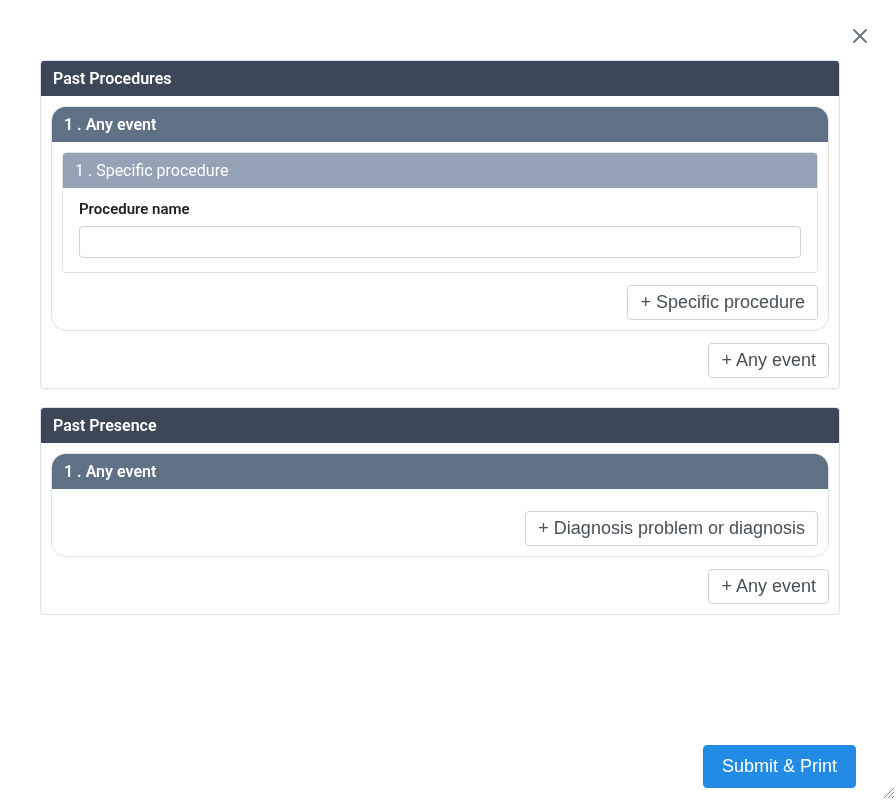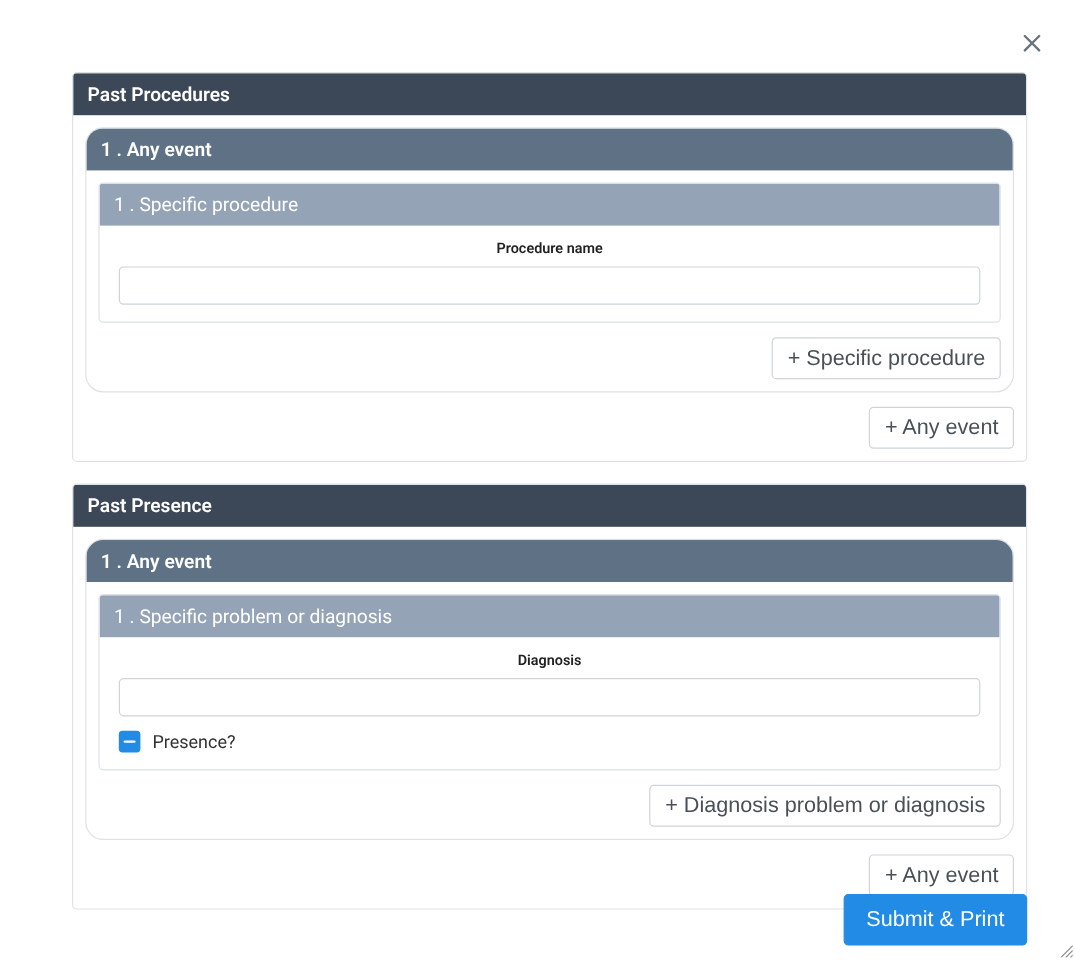--- a/index.html
+++ b/index.html
@@ -31,22 +31,21 @@
       height: 24px;
       cursor: pointer;
       color: #6c757d;
       display: flex;
       align-items: center;
       justify-content: center;
       background: none;
       border: none;
     }
     .content-wrap {
-      padding: 60px 40px 20px 40px;
-      margin-left: 20px;
+      padding: 60px 56px 20px 40px;
     }
     .section {
       border: 1px solid #dee2e6;
       border-radius: 4px;
       margin-bottom: 18px;
       overflow: hidden;
       background: #fff;
     }
     .section-header {
       background: #3c4857;
@@ -82,26 +81,25 @@
       background: #94a3b6;
       color: #fff;
       padding: 8px 12px;
       font-size: 16px;
       font-weight: 400;
     }
     .sub-body {
       padding: 12px 16px 14px 16px;
     }
     .field-label {
-      font-size: 12px;
+      font-size: 15px;
       font-weight: 600;
       color: #222;
       margin-bottom: 8px;
       display: block;
-      text-align: center;
     }
     .text-input {
       width: 100%;
       height: 32px;
       border: 1px solid #ced4da;
       border-radius: 4px;
       padding: 4px 10px;
       font-size: 14px;
       background: #fff;
     }
@@ -206,33 +204,20 @@
         </div>
       </div>
     </div>
 
     <div class="section">
       <div class="section-header">Past Presence</div>
       <div class="section-body">
         <div class="event-block">
           <div class="event-header">1 . Any event</div>
           <div class="event-body">
-            <div class="sub-block">
-              <div class="sub-header">1 . Specific problem or diagnosis</div>
-              <div class="sub-body">
-                <label class="field-label">Diagnosis</label>
-                <input type="text" class="text-input" value="" style="">
-                <div class="checkbox-row">
-                  <div class="indeterminate-box">
-                    <div class="dash"></div>
-                  </div>
-                  <span class="checkbox-label">Presence?</span>
-                </div>
-              </div>
-            </div>
             <div class="btn-row">
               <button class="btn-outline">+ Diagnosis problem or diagnosis</button>
             </div>
           </div>
         </div>
         <div class="btn-row">
           <button class="btn-outline">+ Any event</button>
         </div>
       </div>
     </div>

